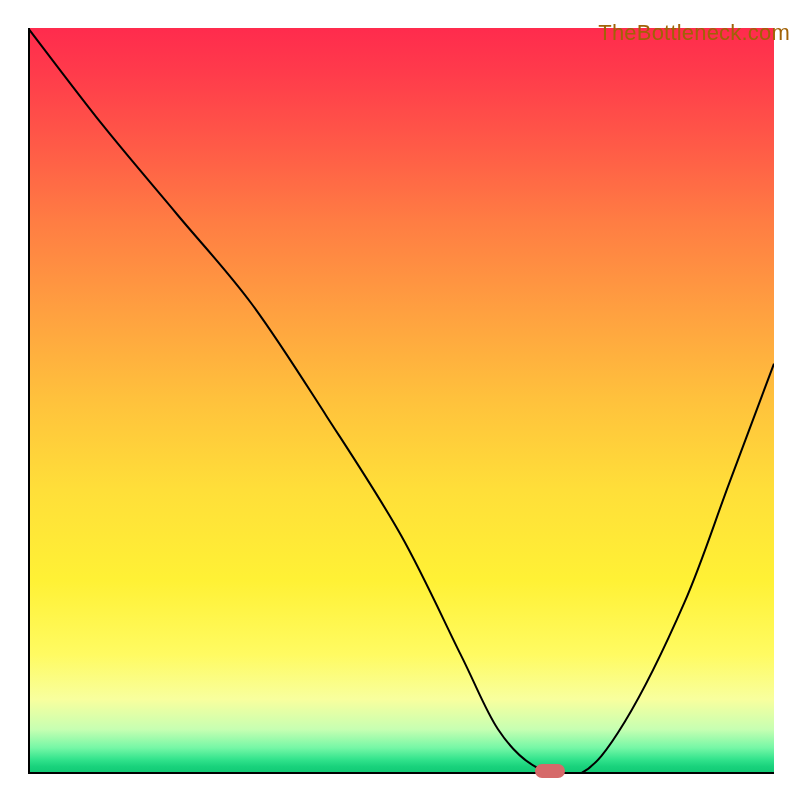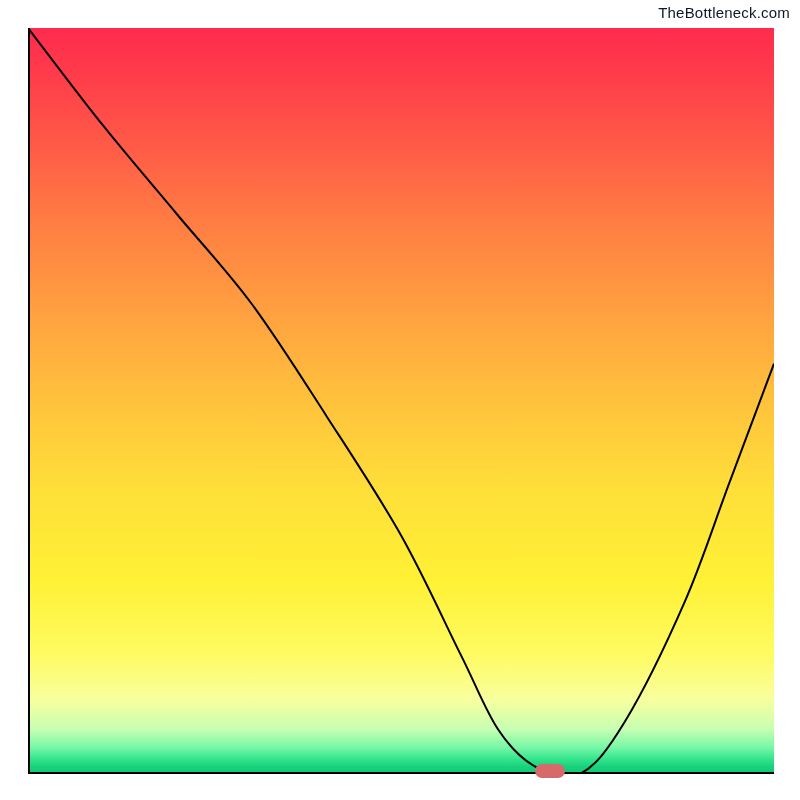--- a/index.html
+++ b/index.html
@@ -11,24 +11,24 @@
     overflow: hidden;
     font-family: Arial, Helvetica, sans-serif;
   }
   .wrap {
     position: relative;
     width: 800px;
     height: 800px;
   }
   .watermark {
     position: absolute;
-    top: 4px;
+    top: 20px;
     right: 10px;
-    color: #0f172a;
-    font-size: 15px;
+    color: #a16207;
+    font-size: 22px;
     font-weight: 500;
     letter-spacing: 0.2px;
     z-index: 10;
   }
   .plot {
     position: absolute;
     left: 28px;
     top: 28px;
     width: 746px;
     height: 746px;

